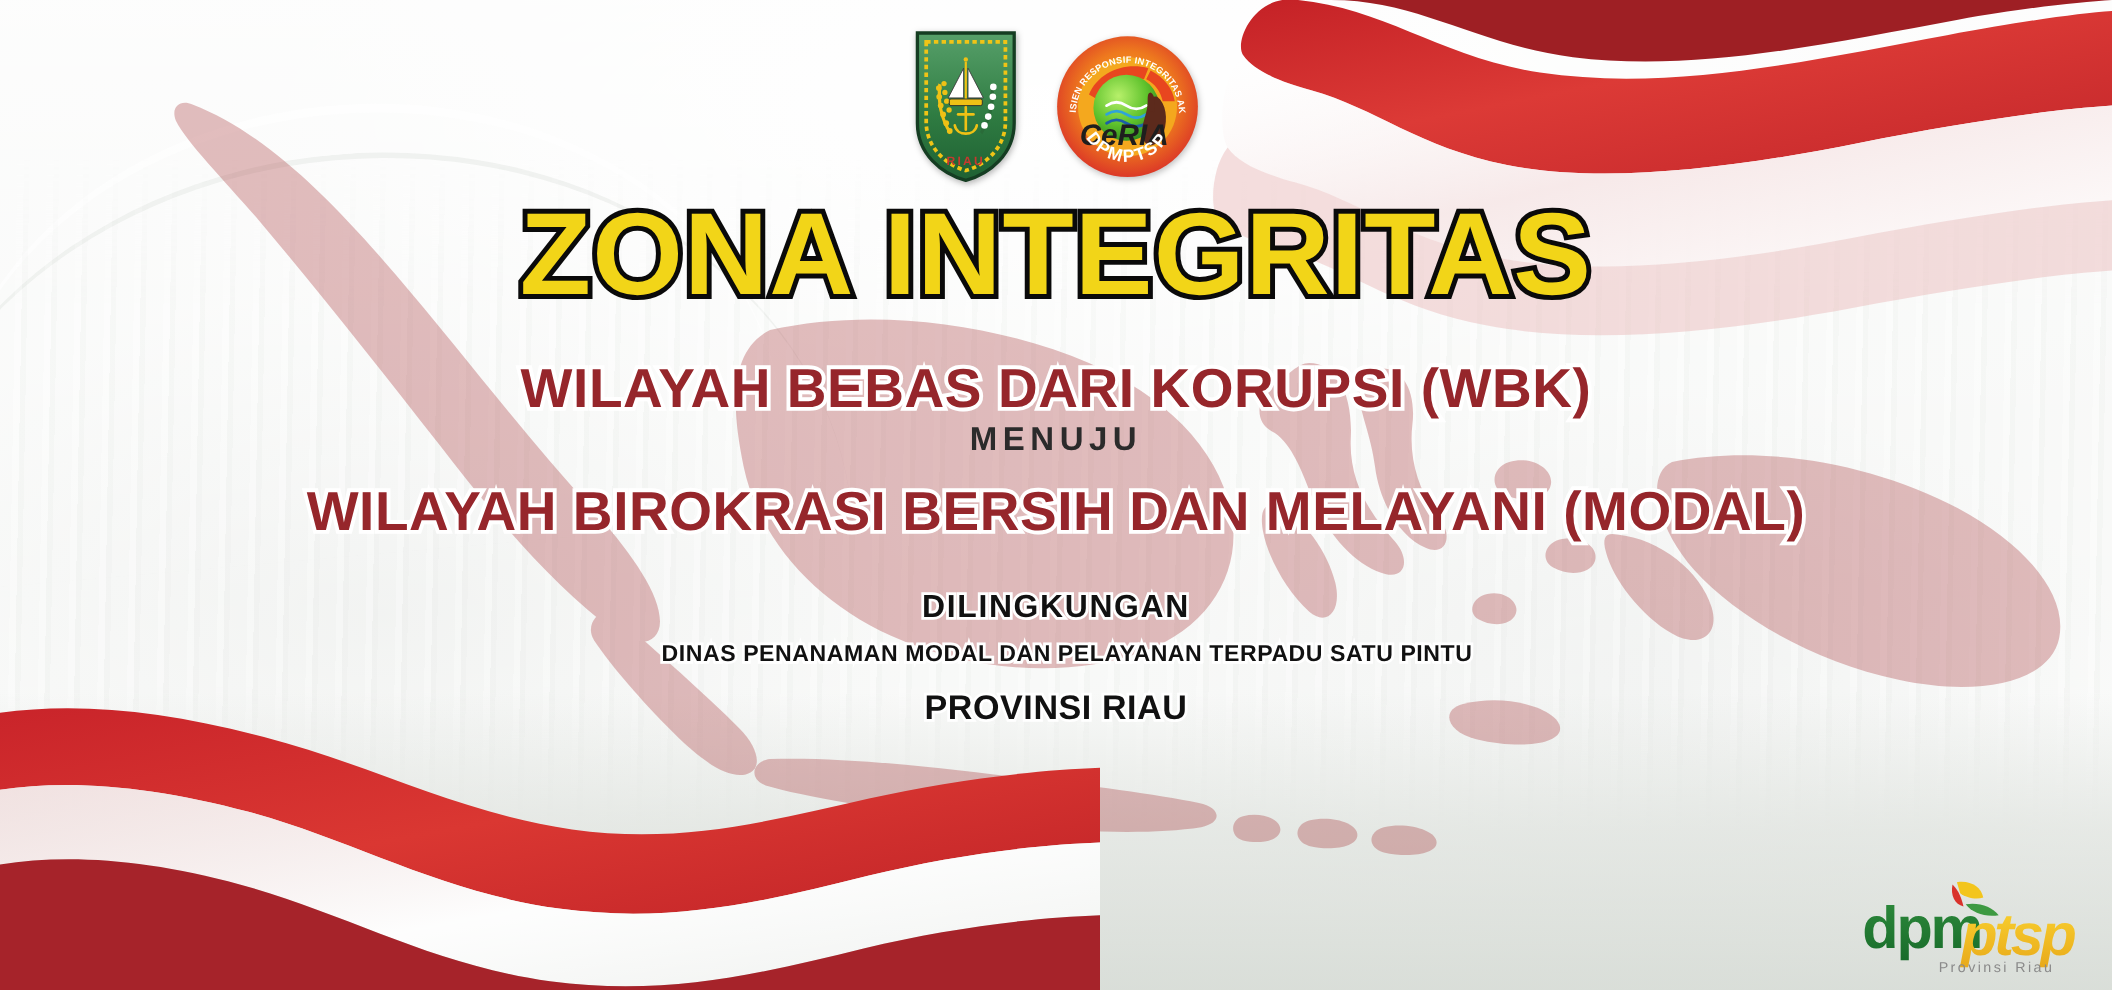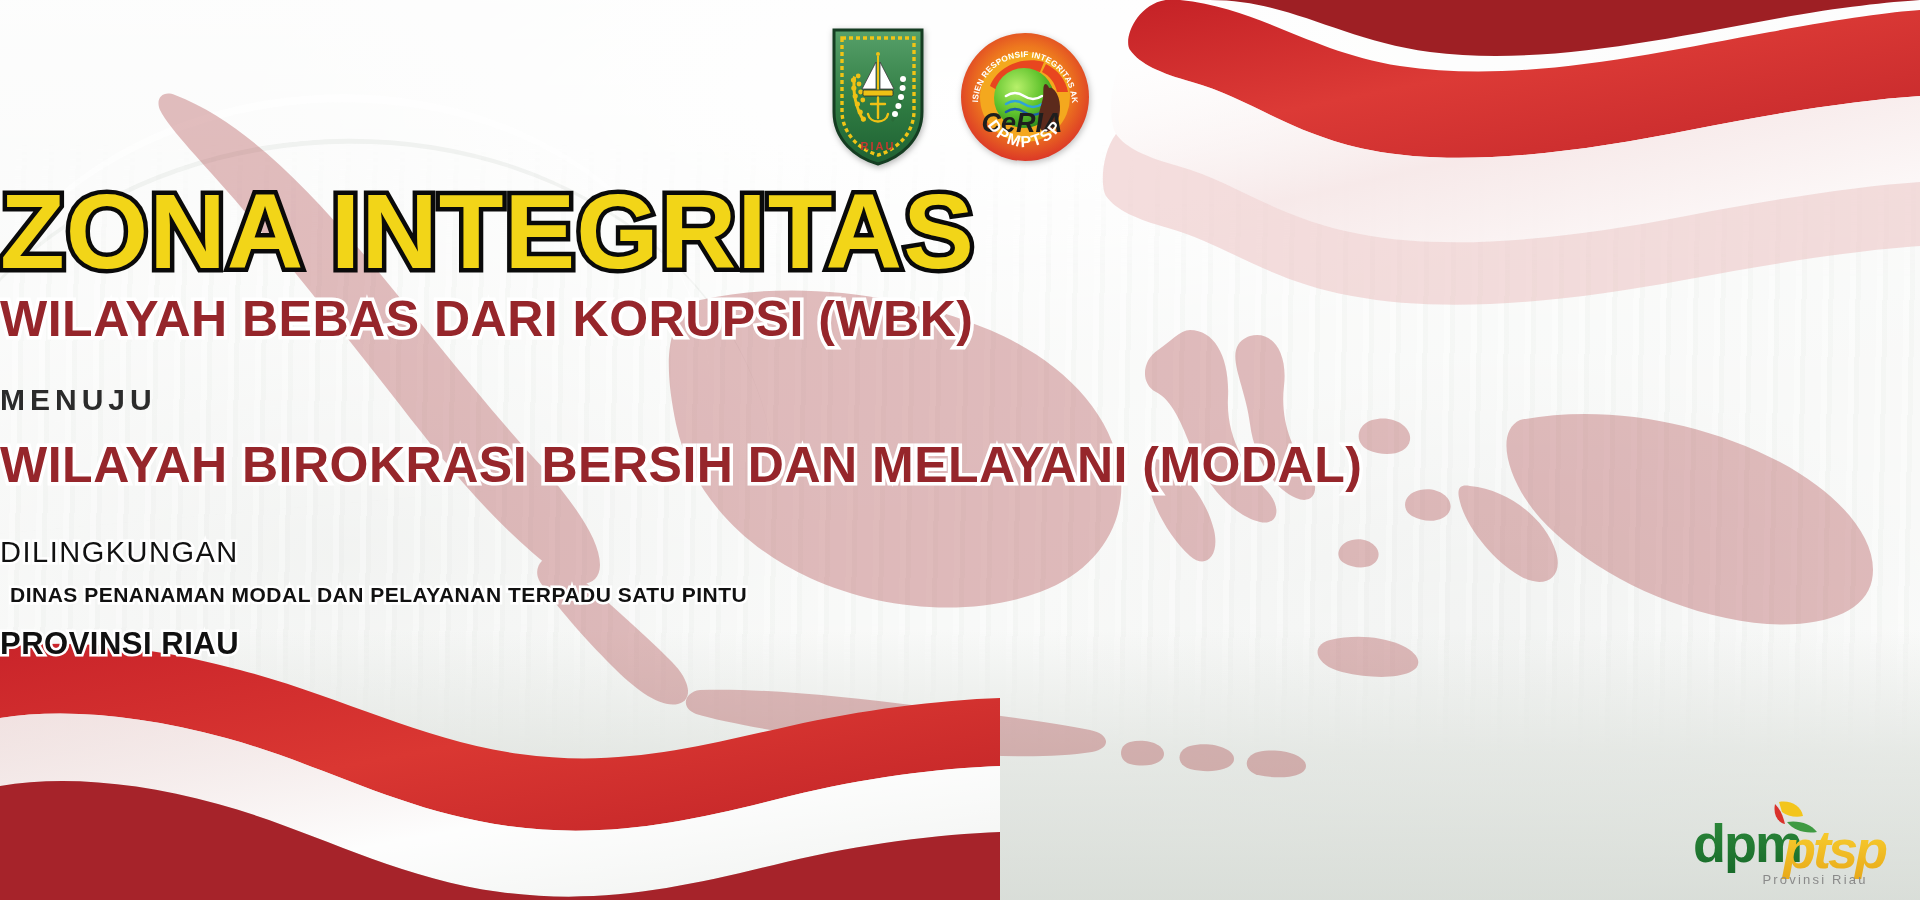--- a/index.html
+++ b/index.html
@@ -69,52 +69,52 @@
     position:absolute;top:26px;left:0;width:100%;
     display:flex;justify-content:center;align-items:flex-start;gap:34px;
     z-index:6;
   }
   .logo-riau{width:96px;height:142px;filter:drop-shadow(1px 2px 3px rgba(0,0,0,.30));}
   .logo-ceria{width:130px;height:130px;margin-top:6px;filter:drop-shadow(1px 2px 3px rgba(0,0,0,.25));}
 
   
   .content{
     position:absolute;left:0;top:0;width:1920px;height:900px;
-    z-index:5;text-align:left;
+    z-index:5;text-align:center;
   }
   .t-zona{
     position:absolute;top:178px;left:0;width:100%;
     font-size:106px;font-weight:900;letter-spacing:1px;
     color:#F2D518;line-height:1;
     -webkit-text-stroke:9px #0a0a0a;
     paint-order:stroke fill;
     font-family:"Liberation Sans",sans-serif;
   }
   .t-wbk{
-    position:absolute;top:294px;left:0;width:100%;
+    position:absolute;top:328px;left:0;width:100%;
     font-size:50px;font-weight:900;letter-spacing:.5px;
     color:#96262B;line-height:1;
     -webkit-text-stroke:7px #ffffff;
     paint-order:stroke fill;
   }
   .t-menuju{
     position:absolute;top:385px;left:0;width:100%;
     font-size:30px;font-weight:900;letter-spacing:5px;
     color:#2b2b2b;line-height:1;
   }
   .t-wbbm{
     position:absolute;top:440px;left:0;width:100%;
     font-size:50px;font-weight:900;letter-spacing:.5px;
     color:#96262B;line-height:1;
     -webkit-text-stroke:7px #ffffff;
     paint-order:stroke fill;
   }
   .t-ling{
     position:absolute;top:538px;left:0;width:100%;
-    font-size:29px;font-weight:400;letter-spacing:1.5px;
+    font-size:29px;font-weight:700;letter-spacing:1.5px;
     color:#111111;line-height:1;
     -webkit-text-stroke:5px #ffffff;
     paint-order:stroke fill;
   }
   .t-dinas{
     position:absolute;top:584px;left:0;width:100%;
     font-size:21px;font-weight:900;letter-spacing:.5px;
     color:#111111;line-height:1;
     -webkit-text-stroke:5px #ffffff;
     paint-order:stroke fill;

